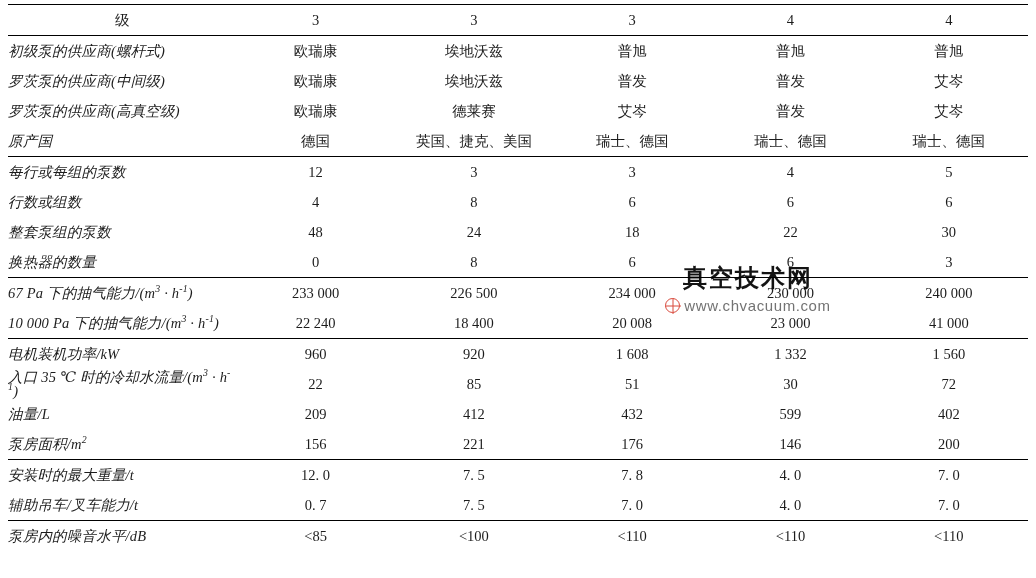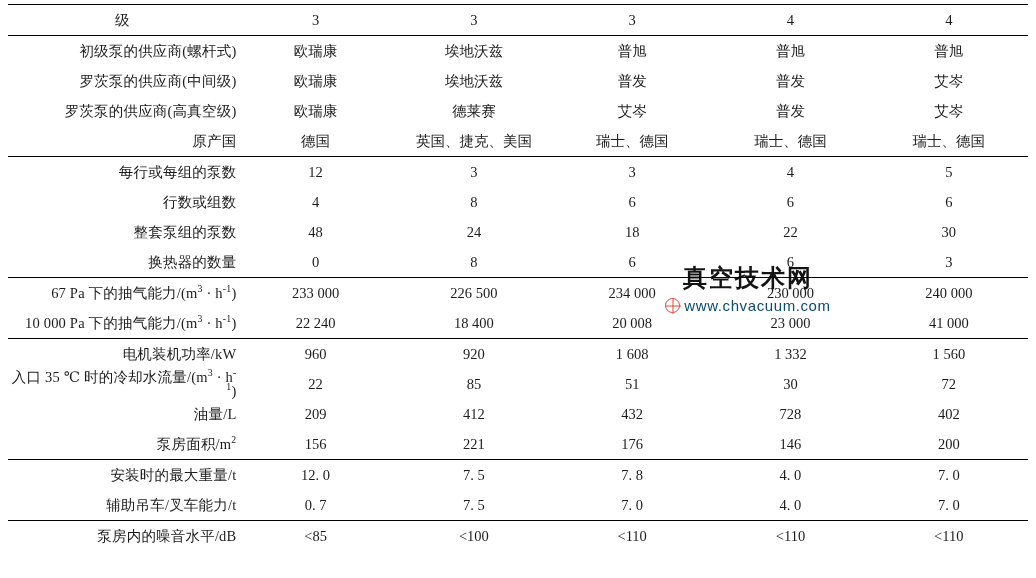--- a/index.html
+++ b/index.html
@@ -47,24 +47,25 @@
   }
   .rule-mid td {
     border-top: 0.9px solid #000;
   }
   .hdr td {
     text-align: center;
     font-size: 15px;
     height: 34px;
   }
   .label {
-    text-align: right;
+    text-align: left;
     padding-left: 4px;
     font-size: 14.5px;
     letter-spacing: 0.2px;
+    font-style: italic;
   }
   .val {
     text-align: center;
     font-size: 14.5px;
   }
   sup { font-size: 0.68em; vertical-align: super; line-height: 0; }
 
   
   .watermark {
     position: absolute;
@@ -80,21 +81,21 @@
     font-size: 24px;
     color: #000000;
     letter-spacing: 2px;
     font-weight: bold;
     opacity: 0.92;
     white-space: nowrap;
   }
   .wm-sub {
     font-family: "Liberation Sans", sans-serif;
     font-size: 15px;
-    color: #0c4a6e;
+    color: #737373;
     letter-spacing: 0.6px;
     margin-top: 3px;
     white-space: nowrap;
     display: flex;
     align-items: center;
     justify-content: center;
     gap: 4px;
   }
   .wm-globe {
     display: inline-block;
@@ -241,21 +242,21 @@
           <td class="val">85</td>
           <td class="val">51</td>
           <td class="val">30</td>
           <td class="val">72</td>
         </tr>
         <tr>
           <td class="label">油量/L</td>
           <td class="val">209</td>
           <td class="val">412</td>
           <td class="val">432</td>
-          <td class="val">728</td>
+          <td class="val">599</td>
           <td class="val">402</td>
         </tr>
         <tr>
           <td class="label">泵房面积/m<sup>2</sup></td>
           <td class="val">156</td>
           <td class="val">221</td>
           <td class="val">176</td>
           <td class="val">146</td>
           <td class="val">200</td>
         </tr>

